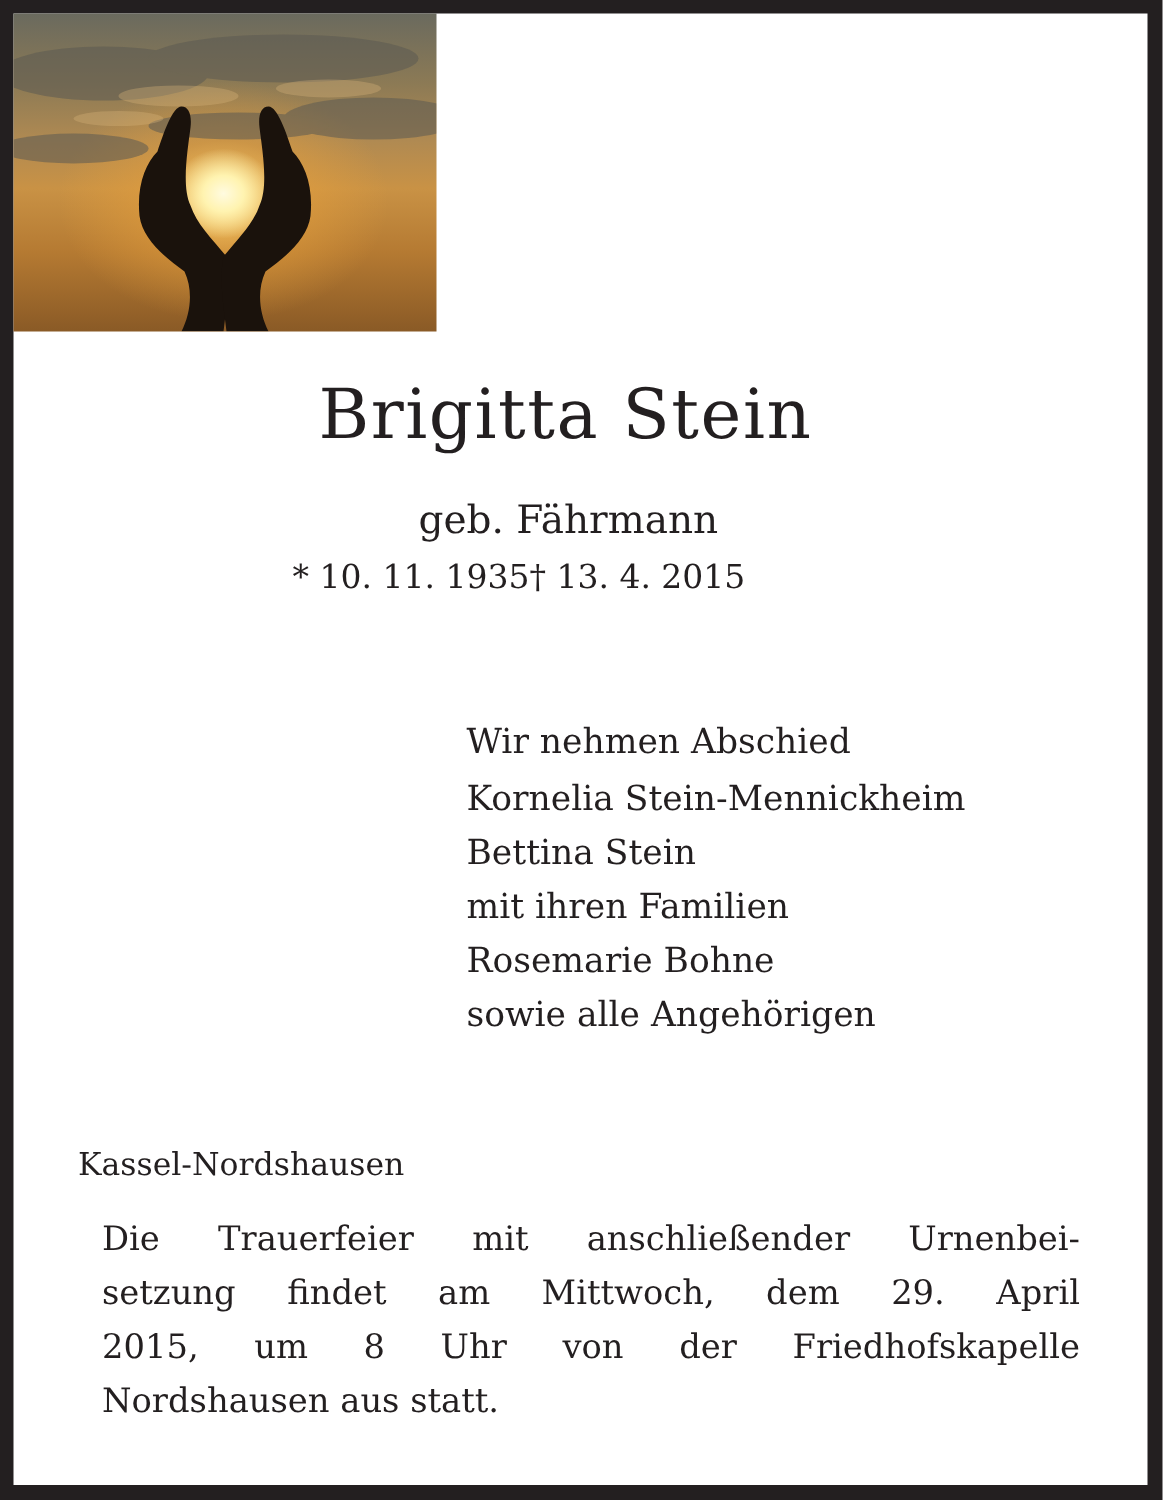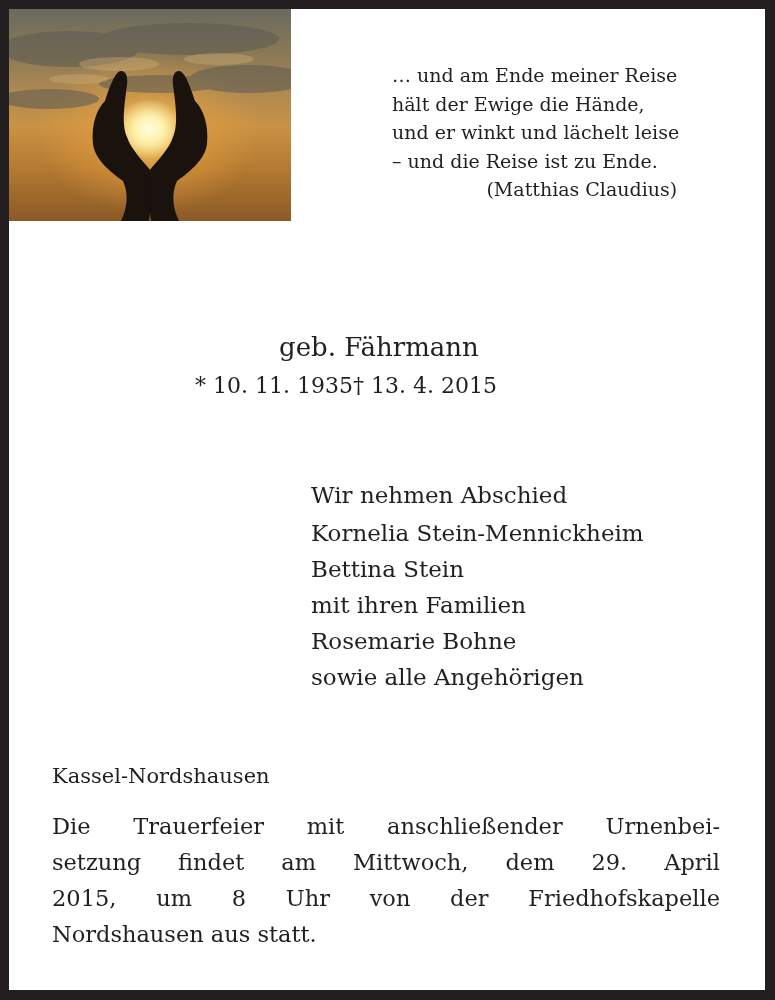--- a/index.html
+++ b/index.html
@@ -93,20 +93,21 @@
       font-family: "DejaVu Serif", serif;
       font-size: 22.5px;
       line-height: 36px;
     }
     .notice .line {
       display: block;
       text-align: justify;
       text-align-last: justify;
       white-space: nowrap;
       overflow: hidden;
+      margin-left: 16px;
     }
     .notice .line.last { text-align-last: left; }
   </style>
 </head>
 <body>
 
 <div class="page">
 
   <div class="photo">
     <svg width="282" height="212" viewBox="0 0 282 212">
@@ -123,28 +124,24 @@
         <ellipse cx="210" cy="50" rx="35" ry="6"></ellipse>
         <ellipse cx="70" cy="70" rx="30" ry="5"></ellipse>
       </g>
 
       <path d="M112 62 C 106 62, 100 80, 96 92 C 88 100, 82 115, 84 135 C 86 150, 100 162, 114 172 C 120 185, 118 200, 112 212 L 140 212 C 142 195, 145 178, 142 162 C 132 150, 122 140, 118 128 C 112 115, 116 92, 118 76 C 119 68, 117 62, 112 62 Z" fill="#1a120c"></path>
 
       <path d="M170 62 C 176 62, 182 80, 186 92 C 194 100, 200 115, 198 135 C 196 150, 182 162, 168 172 C 162 185, 164 200, 170 212 L 142 212 C 140 195, 137 178, 140 162 C 150 150, 160 140, 164 128 C 170 115, 166 92, 164 76 C 163 68, 165 62, 170 62 Z" fill="#1a120c"></path>
     </svg>
   </div>
 
-  <div class="quote">
-    <span class="line">… und am Ende meiner Reise</span>
-    <span class="line">hält der Ewige die Hände,</span>
-    <span class="line">und er winkt und lächelt leise</span>
-    <span class="line">– und die Reise ist zu Ende.</span>
-    <span class="author">(Matthias Claudius)</span>
+
+  <div class="name">
+    <span>Brigitta Stein</span>
   </div>
-
 
   <div class="born">geb. Fährmann</div>
 
   <div class="dates">
     <span class="birth">* 10. 11. 1935</span><span class="death">† 13. 4. 2015</span>
   </div>
 
   <div class="farewell">Wir nehmen Abschied</div>
 
   <div class="mourners">

